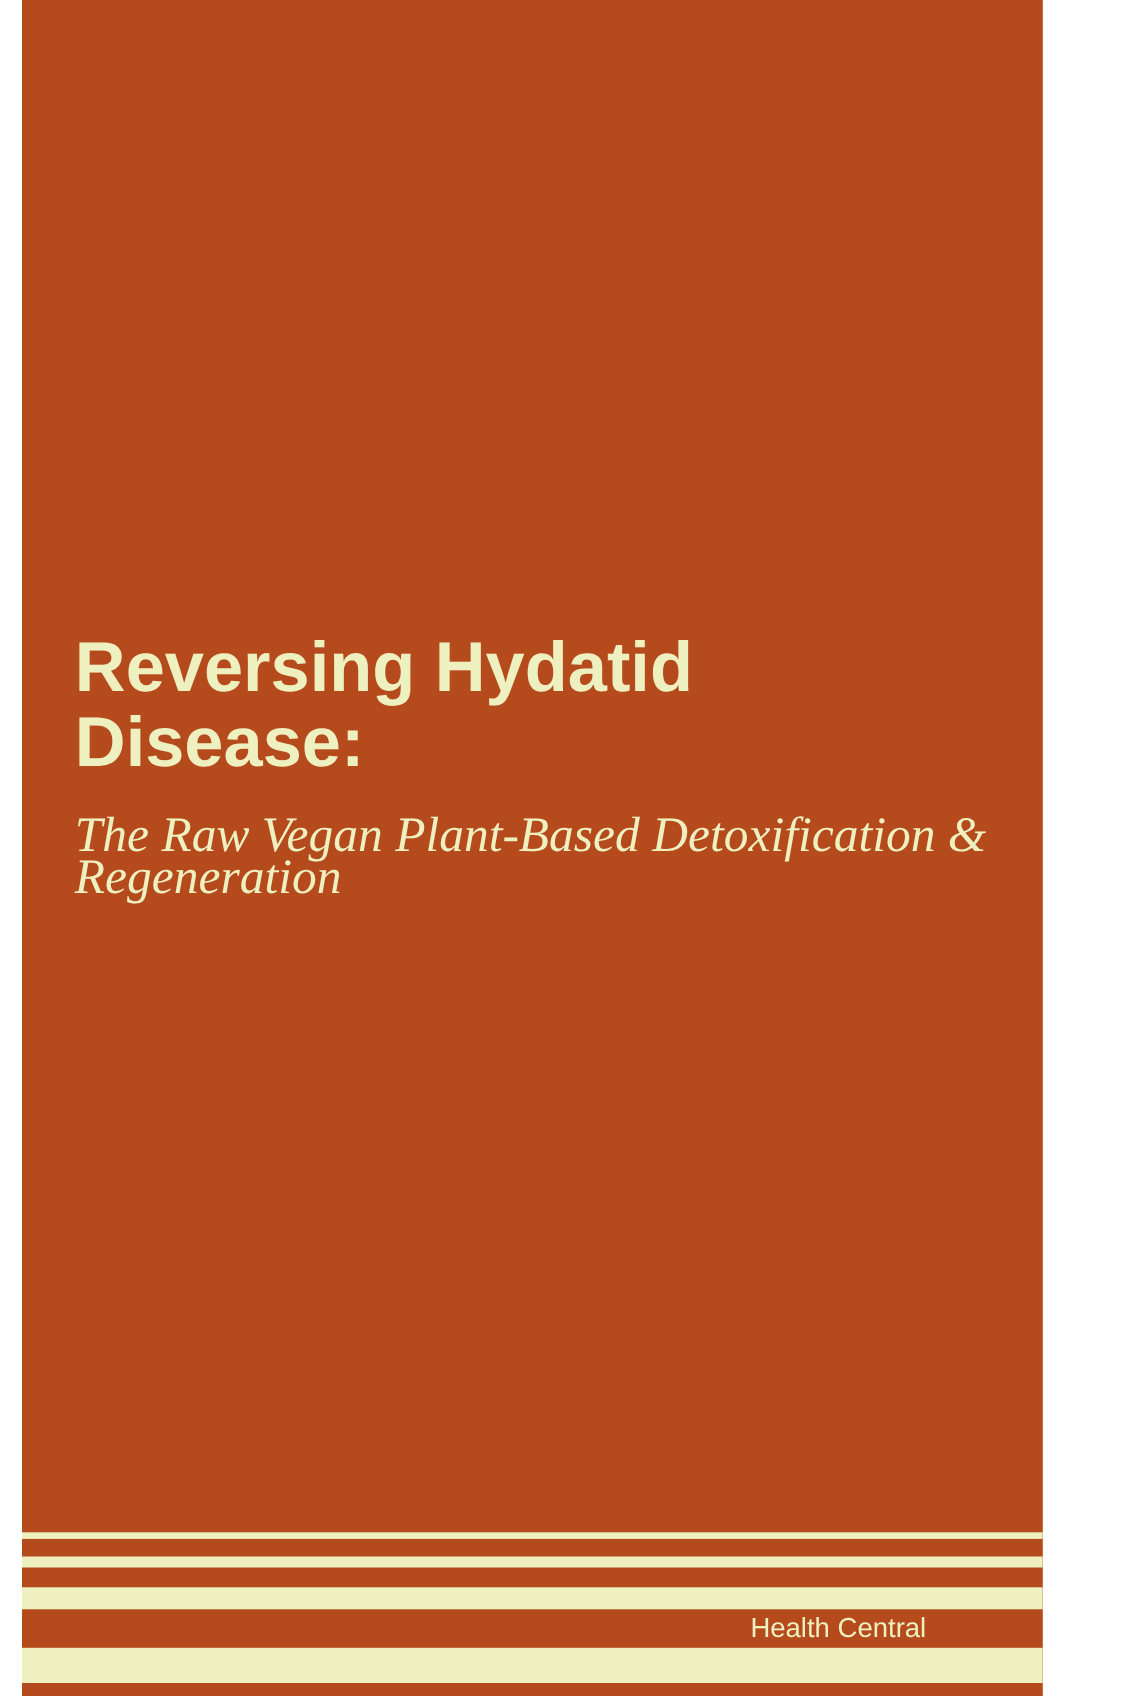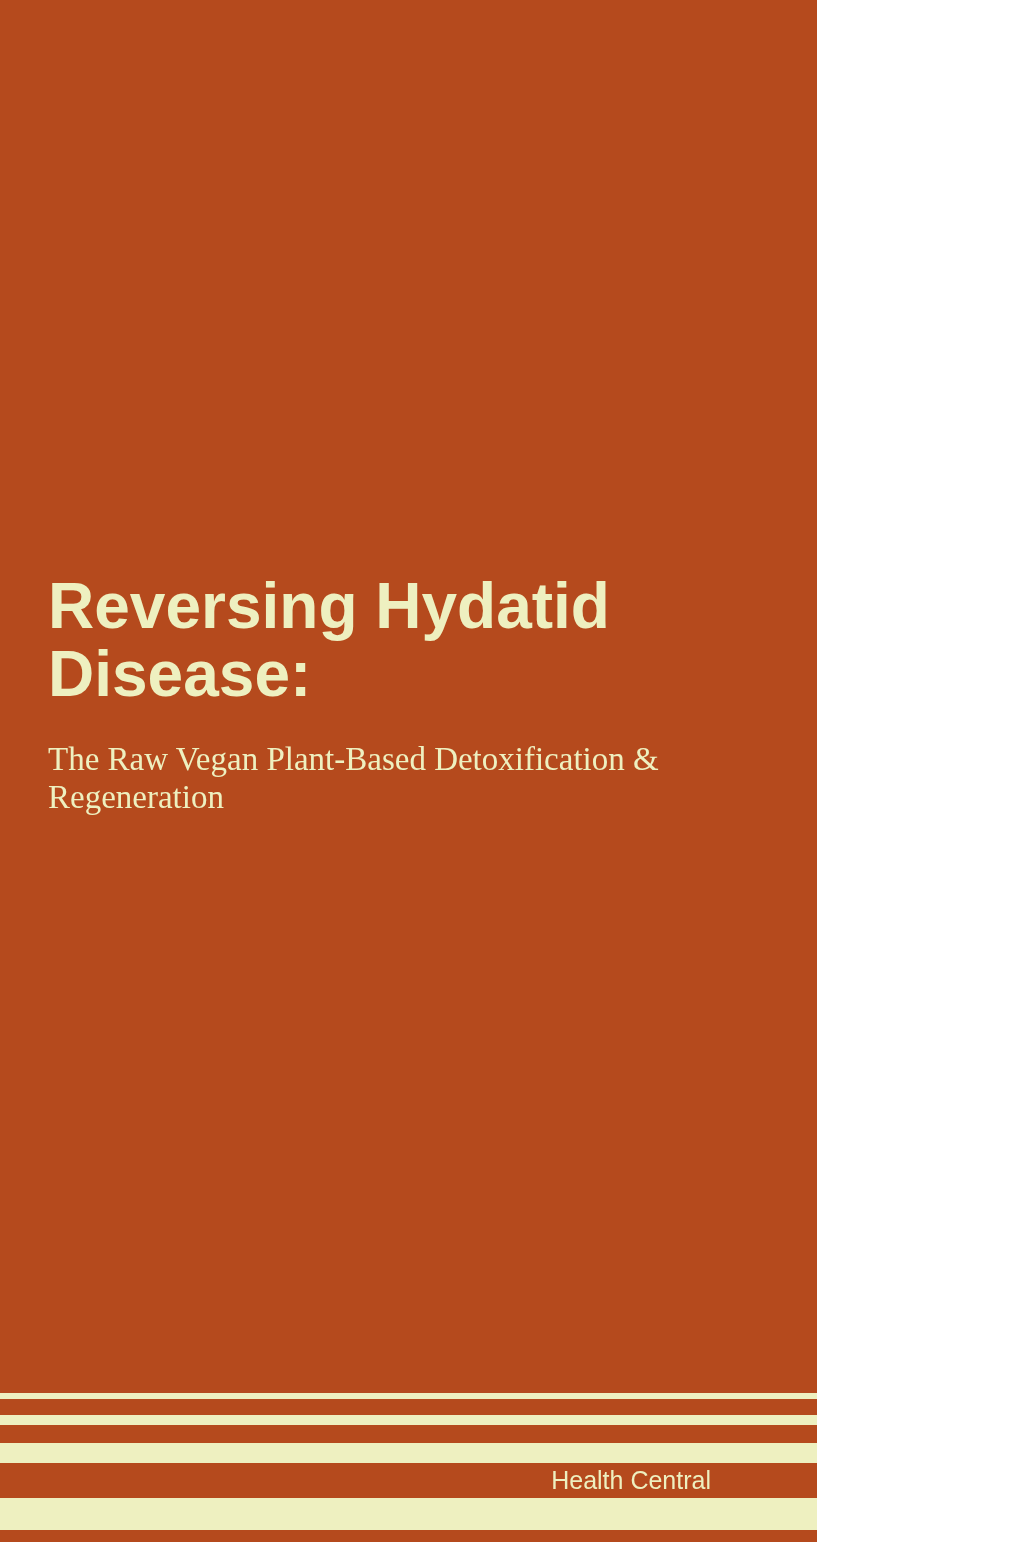--- a/index.html
+++ b/index.html
@@ -5,24 +5,25 @@
   :root {
     --rust: #b54a1d;
     --cream: #eef0c0;
   }
   * { margin: 0; padding: 0; box-sizing: border-box; }
   html, body { width: 1024px; }
   body { font-family: "Liberation Sans", sans-serif; }
 
   .cover {
     position: relative;
-    width: 817px;
+    width: 928px;
     height: 1542px;
     background: var(--rust);
     overflow: hidden;
+    margin-left: 20px;
   }
 
   .text-block {
     position: absolute;
     left: 48px;
     right: 48px;
     color: var(--cream);
   }
 
   .title {
@@ -30,23 +31,24 @@
     font-size: 64px;
     font-weight: bold;
     line-height: 68px;
     letter-spacing: 0px;
   }
   .title .line { display: block; }
 
   .subtitle {
     top: 740px;
     font-family: "Liberation Serif", serif;
-    font-size: 33px;
+    font-size: 45px;
     font-weight: normal;
     line-height: 38px;
+    font-style: italic;
   }
   .subtitle .line { display: block; }
 
   .volume {
     top: 856px;
     font-size: 30px;
     font-weight: bold;
     line-height: 34px;
   }
 

